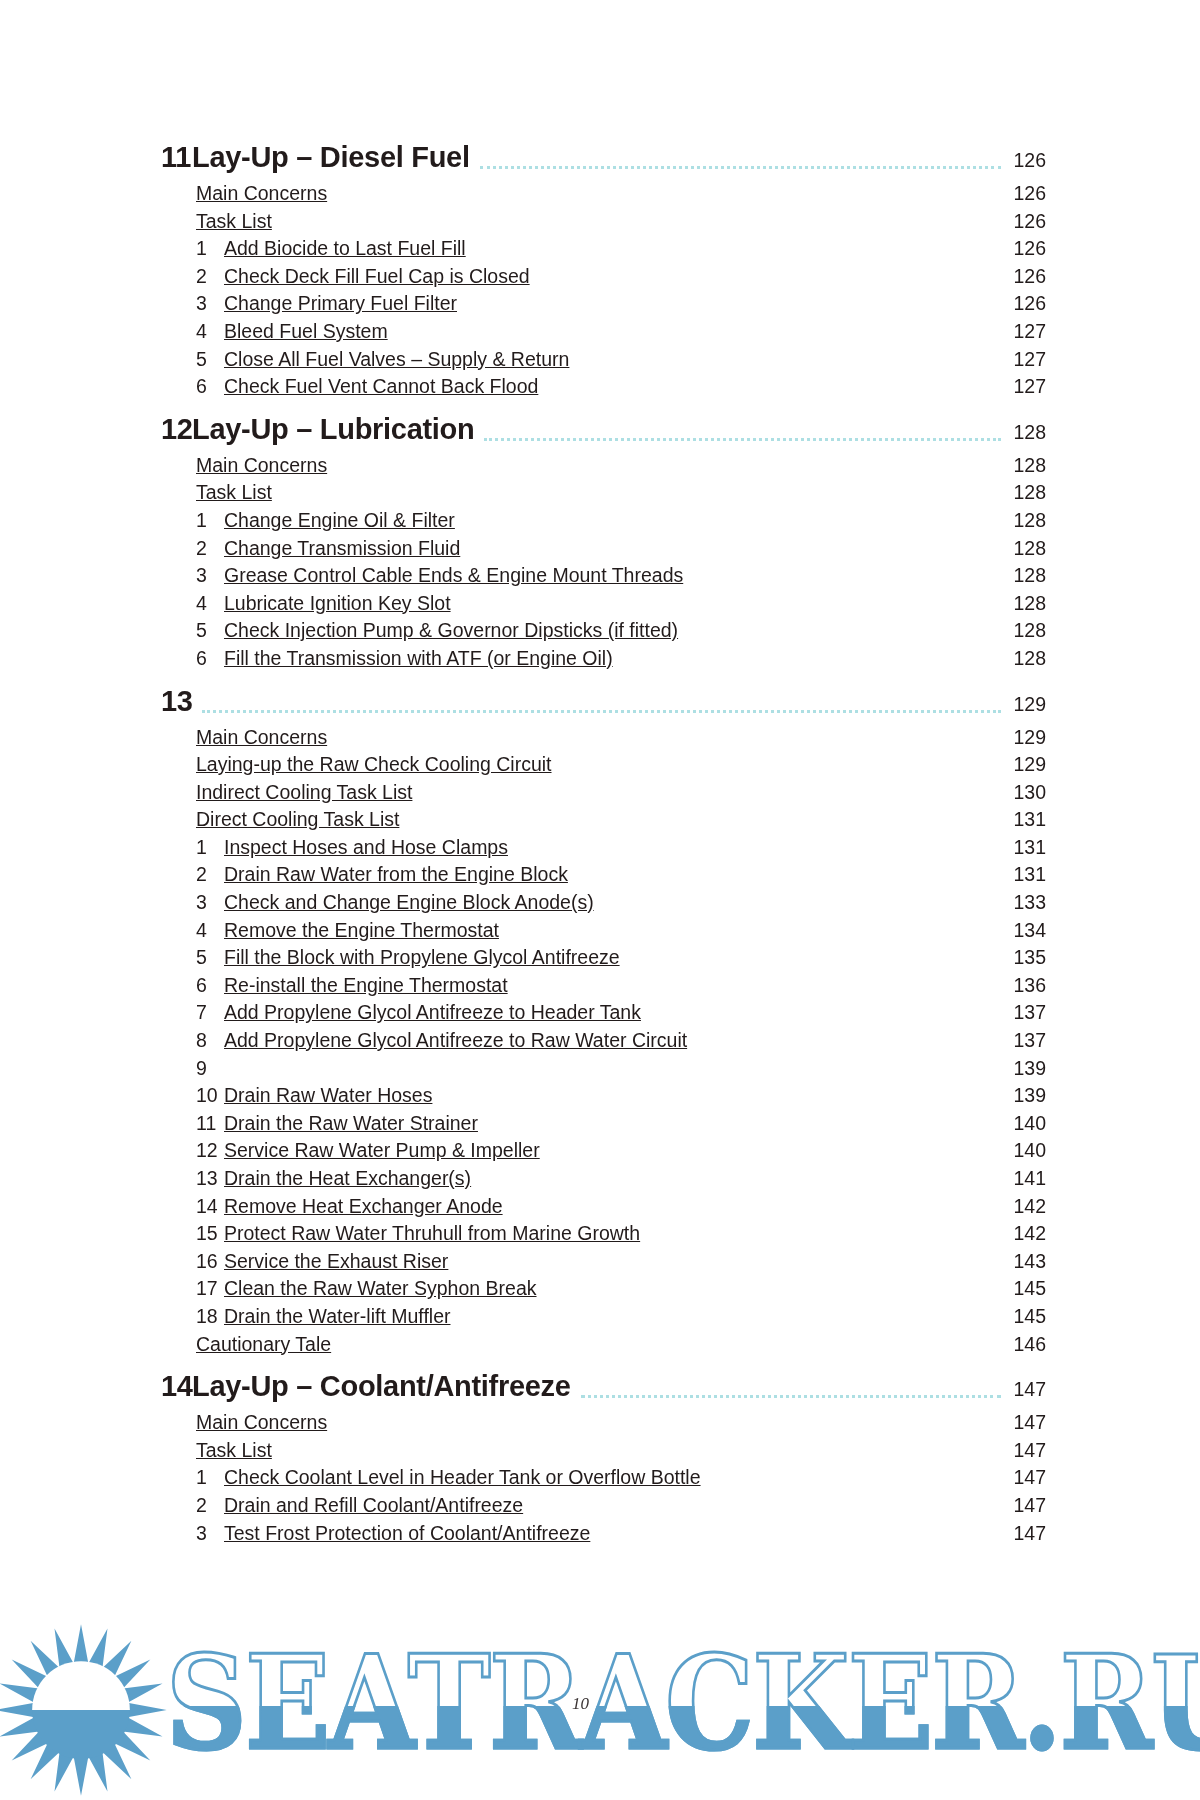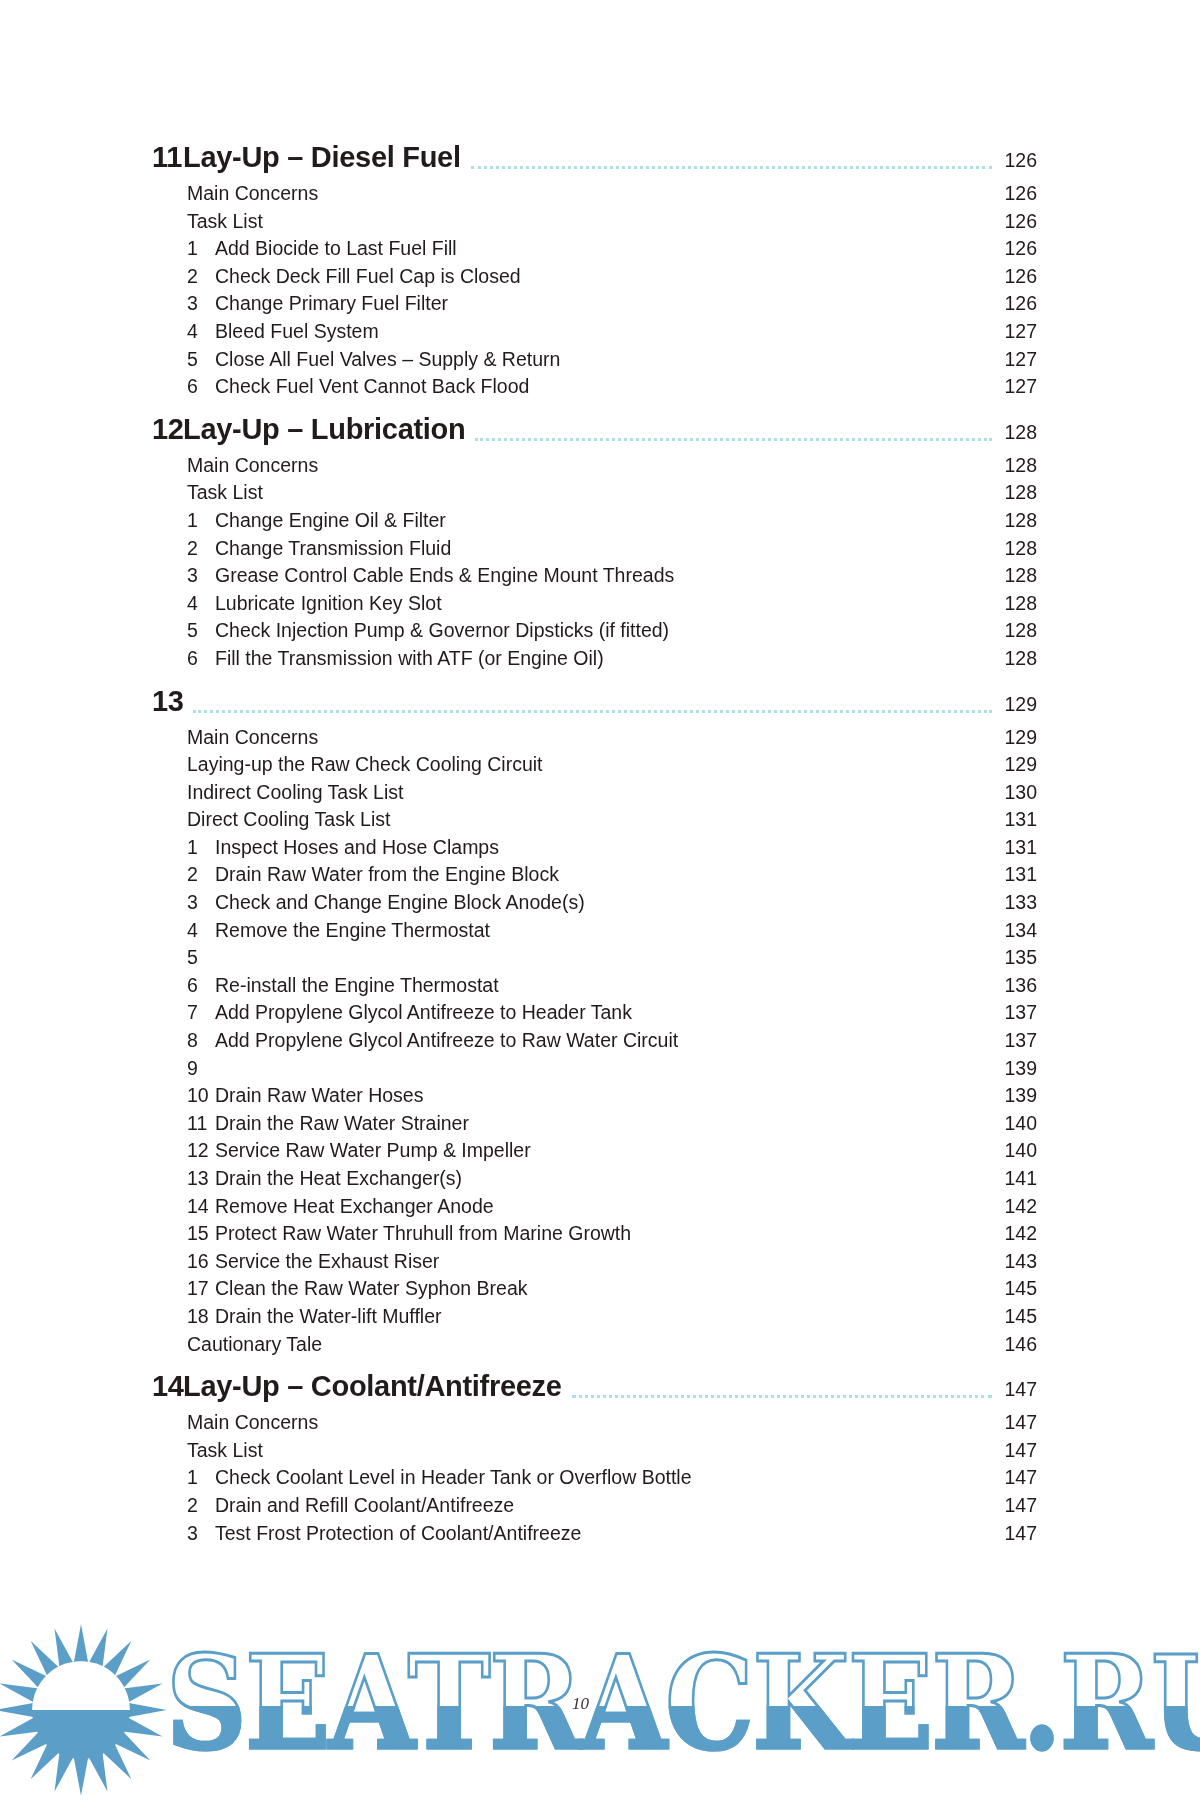--- a/index.html
+++ b/index.html
@@ -9,21 +9,21 @@
     font-family:"Liberation Sans", sans-serif;
     color:#221b1b;
     position:relative;
     overflow:hidden;
   }
   .page{position:absolute;inset:0;}
 
   
   .toc{
     position:absolute;
-    left:152px; top:129px;
+    left:161px; top:129px;
     width:885px;
   }
   .chapter{margin-top:13px;}
   .chapter-row{
     display:flex; align-items:baseline;
     height:38px; line-height:30px;
     font-size:29px; font-weight:bold;
     letter-spacing:-0.3px;
     white-space:nowrap;
   }
@@ -40,21 +40,21 @@
 
   .entry-row{
     display:flex; align-items:baseline;
     height:27.6px; line-height:27.6px;
     font-size:19.5px;
     padding-left:35px;
     white-space:nowrap;
   }
   .e-num{flex:none; width:28px;}
   .e-num:empty{display:none;}
-  .e-label{flex:none;}
+  .e-label{flex:none;text-decoration:underline;}
   .e-page{flex:none; margin-left:auto;}
 
   
   .folio{
     position:absolute;
     left:572px; top:1694px;
     font-family:"Liberation Serif", serif;
     font-style:italic;
     font-size:17px;
     color:#3b3535;
@@ -261,20 +261,21 @@
   </div>
 
   <div class="entry-row">
     <span class="e-num">4</span>
     <span class="e-label">Remove the Engine Thermostat</span>
     <span class="e-page">134</span>
   </div>
 
   <div class="entry-row">
     <span class="e-num">5</span>
+    <span class="e-label">Fill the Block with Propylene Glycol Antifreeze</span>
     <span class="e-page">135</span>
   </div>
 
   <div class="entry-row">
     <span class="e-num">6</span>
     <span class="e-label">Re-install the Engine Thermostat</span>
     <span class="e-page">136</span>
   </div>
 
   <div class="entry-row">

